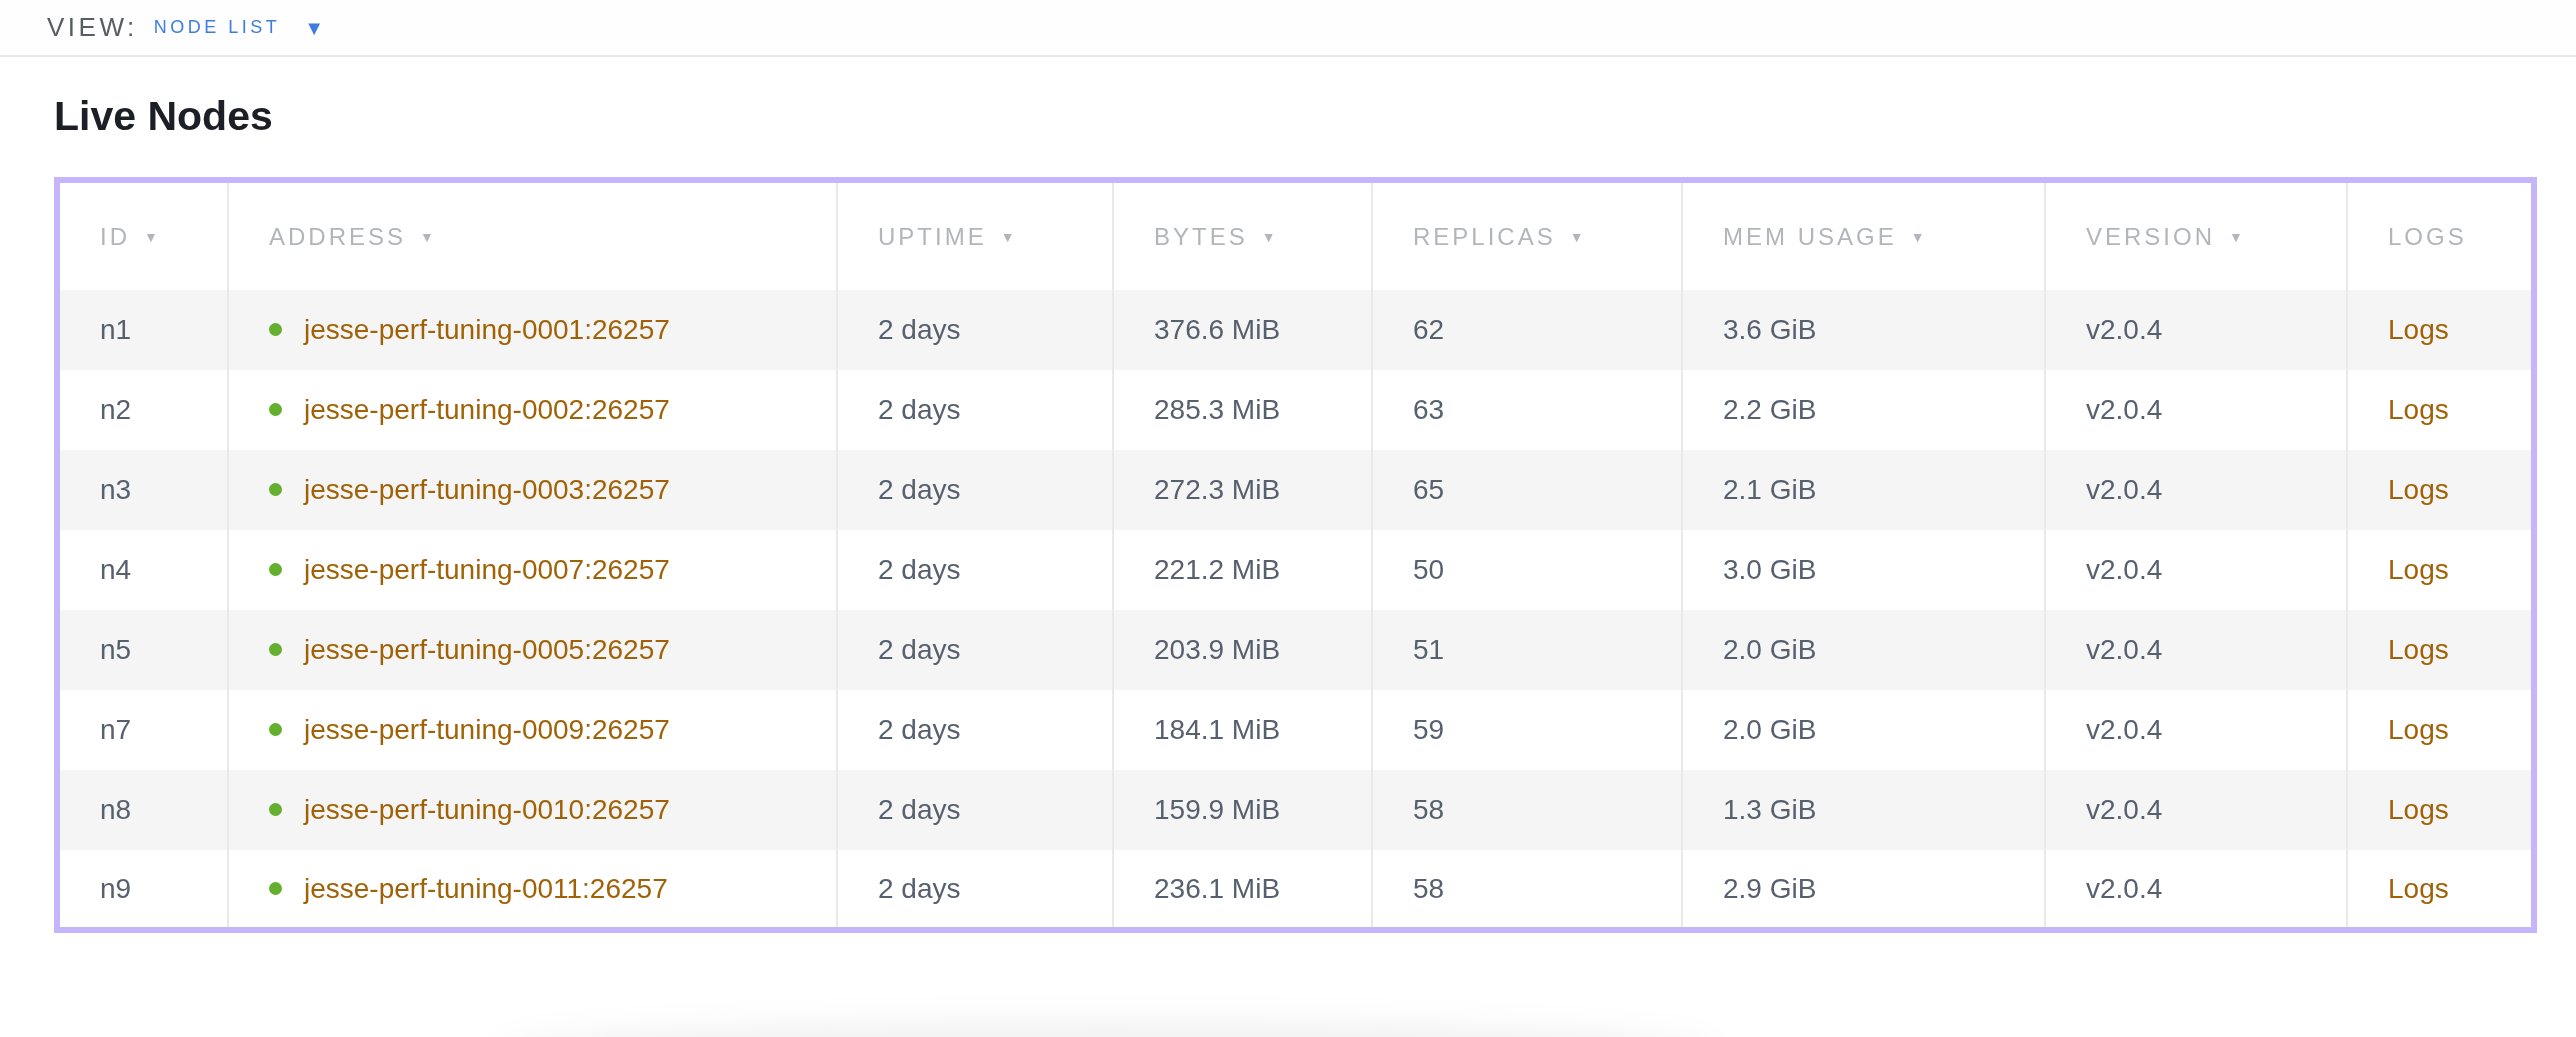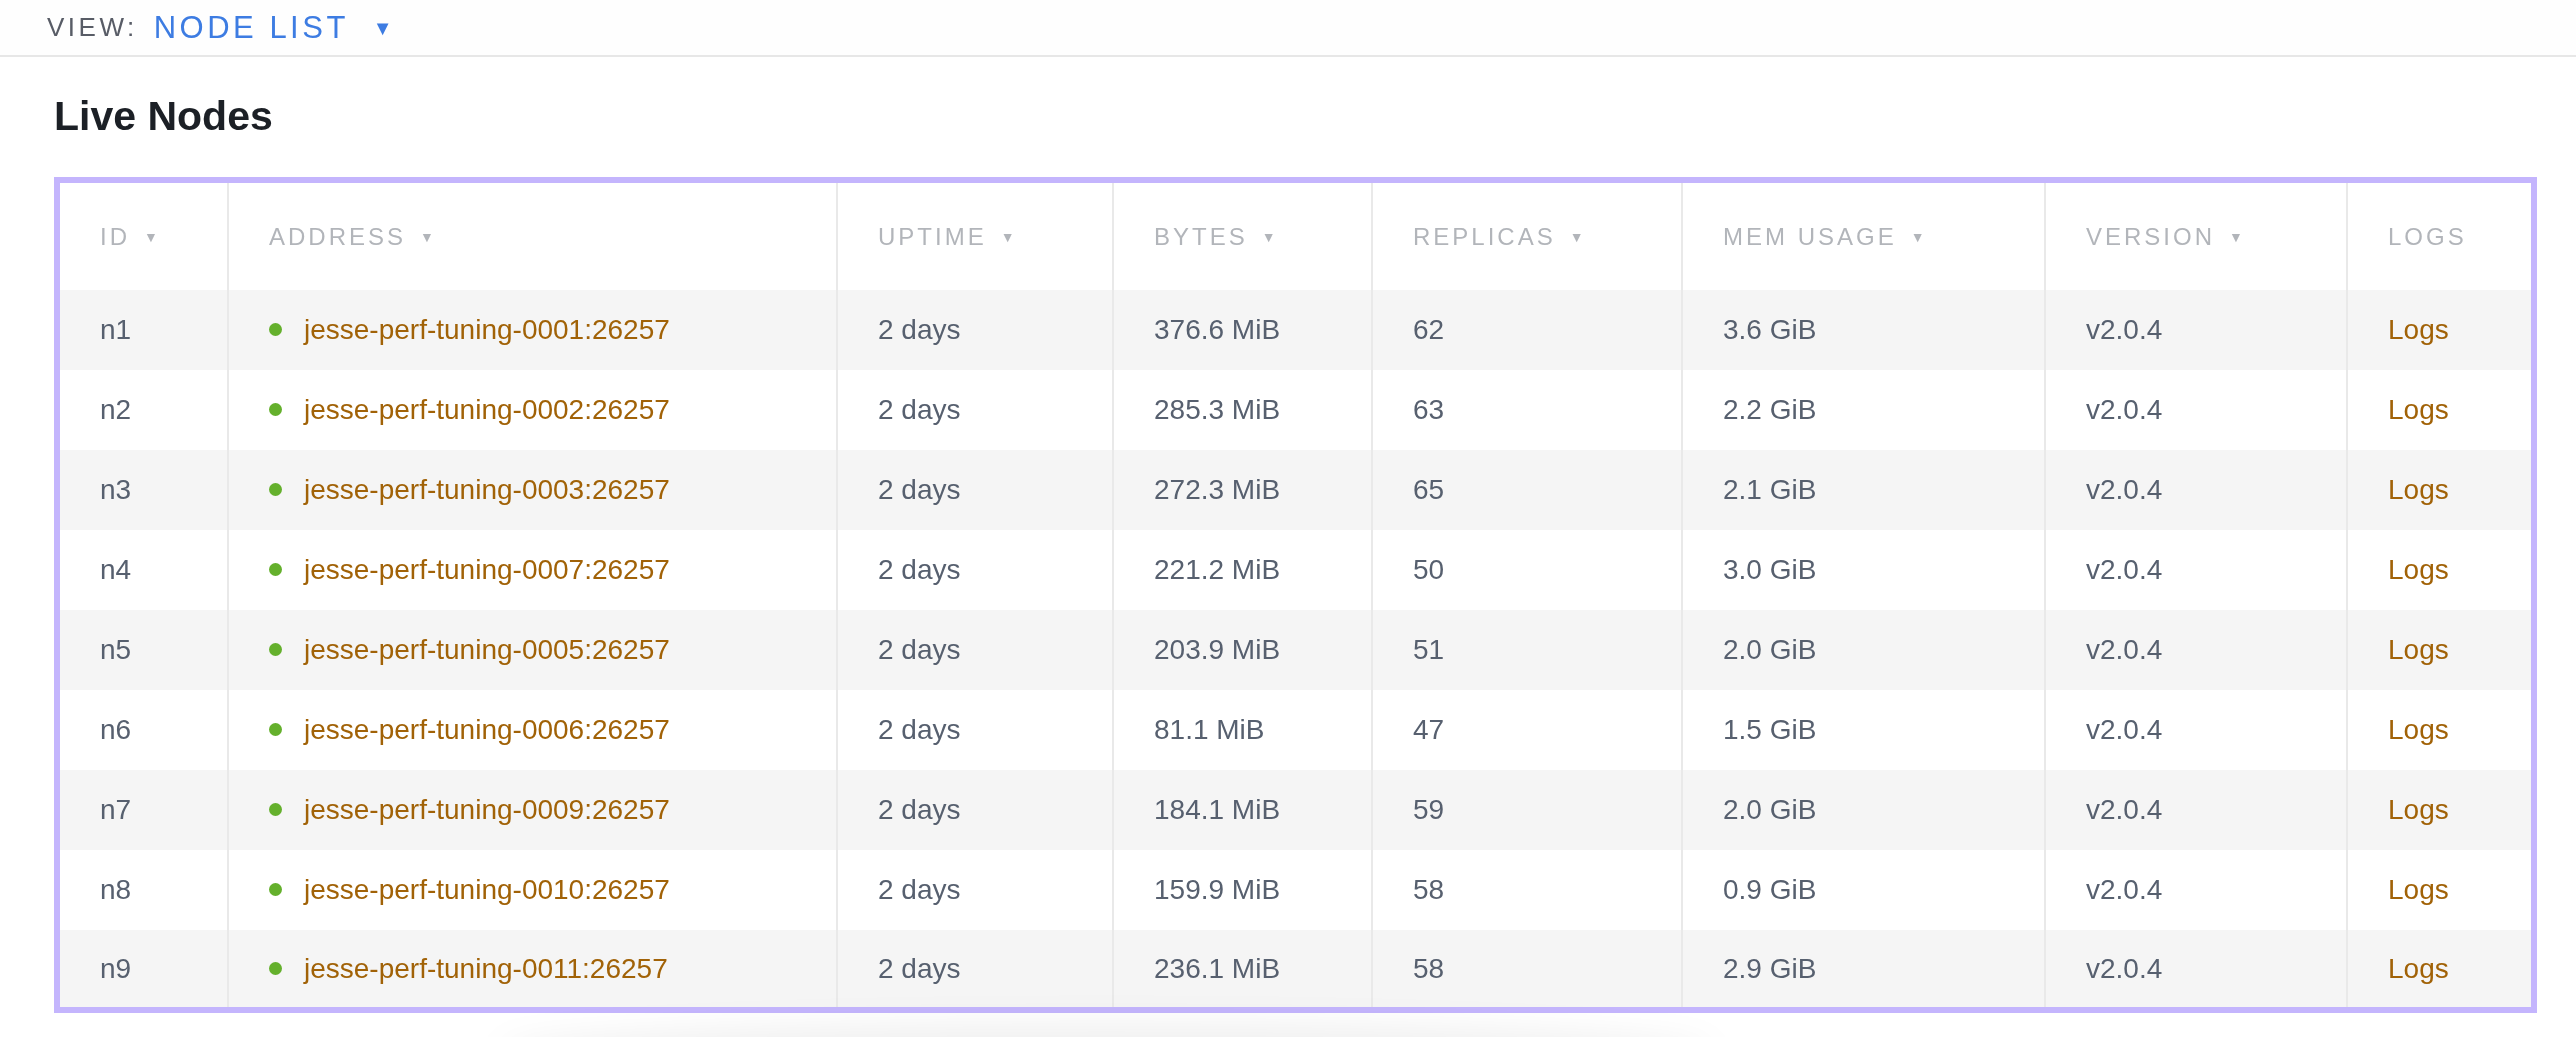--- a/index.html
+++ b/index.html
@@ -20,21 +20,21 @@
     align-items: center;
     padding-left: 47px;
   }
   .view-selector { display: flex; align-items: center; cursor: pointer; }
   .view-label {
     font-size: 26px;
     letter-spacing: 3.5px;
     color: #585c66;
   }
   .view-value {
-    font-size: 31px;
+    font-size: 18px;
     letter-spacing: 3.5px;
     color: #3d7ce2;
     margin-left: 16px;
   }
   .view-caret {
     font-size: 20px;
     color: #3d7ce2;
     margin-left: 24px;
     line-height: 1;
   }
@@ -240,34 +240,20 @@
     <td>2 days</td>
     <td>203.9 MiB</td>
     <td>51</td>
     <td>2.0 GiB</td>
     <td>v2.0.4</td>
     <td>
       <a href="#" class="logs-link">Logs</a>
     </td>
   </tr>
 
-  <tr>
-    <td>n6</td>
-    <td>
-      <span class="status-dot"></span><a href="#" class="node-link">jesse-perf-tuning-0006:26257</a>
-    </td>
-    <td>2 days</td>
-    <td>81.1 MiB</td>
-    <td>47</td>
-    <td>1.5 GiB</td>
-    <td>v2.0.4</td>
-    <td>
-      <a href="#" class="logs-link">Logs</a>
-    </td>
-  </tr>
 
   <tr>
     <td>n7</td>
     <td>
       <span class="status-dot"></span><a href="#" class="node-link">jesse-perf-tuning-0009:26257</a>
     </td>
     <td>2 days</td>
     <td>184.1 MiB</td>
     <td>59</td>
     <td>2.0 GiB</td>
@@ -278,21 +264,21 @@
   </tr>
 
   <tr>
     <td>n8</td>
     <td>
       <span class="status-dot"></span><a href="#" class="node-link">jesse-perf-tuning-0010:26257</a>
     </td>
     <td>2 days</td>
     <td>159.9 MiB</td>
     <td>58</td>
-    <td>0.9 GiB</td>
+    <td>1.3 GiB</td>
     <td>v2.0.4</td>
     <td>
       <a href="#" class="logs-link">Logs</a>
     </td>
   </tr>
 
   <tr>
     <td>n9</td>
     <td>
       <span class="status-dot"></span><a href="#" class="node-link">jesse-perf-tuning-0011:26257</a>

